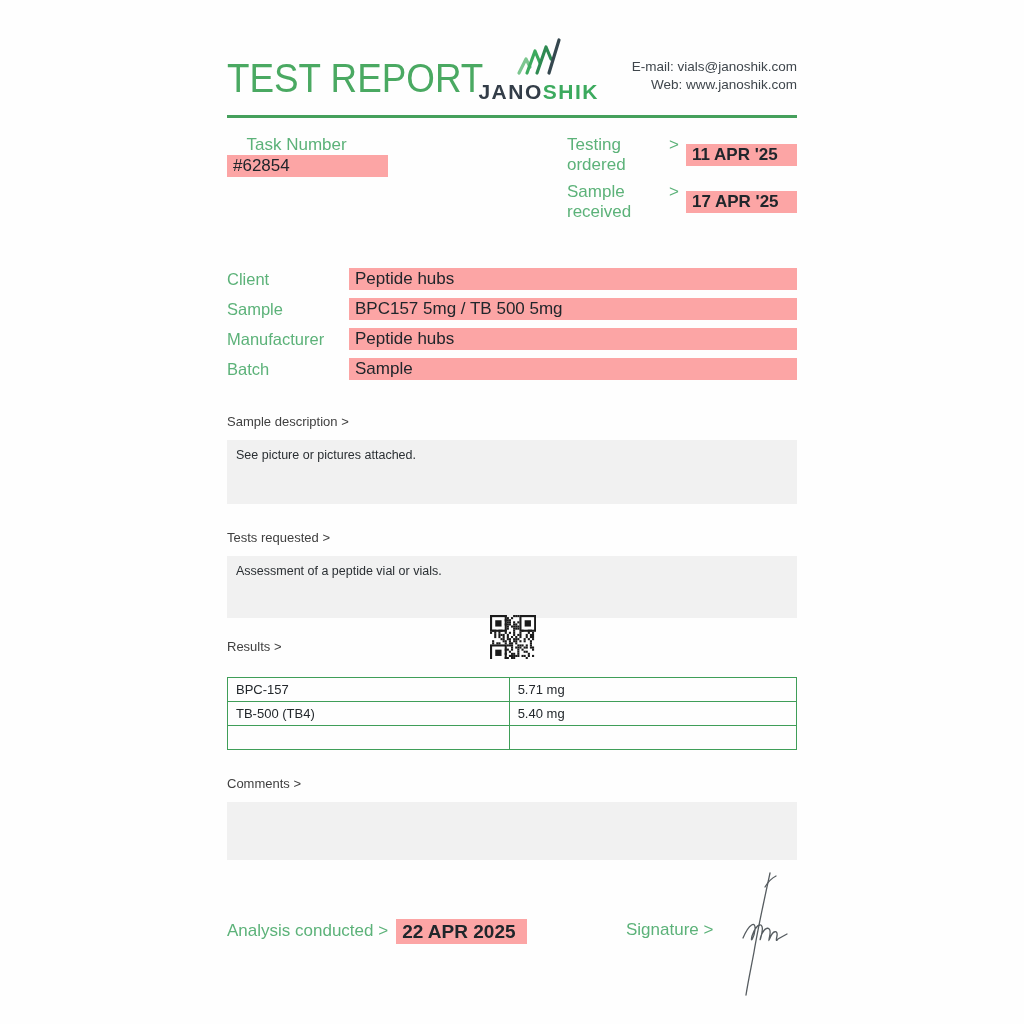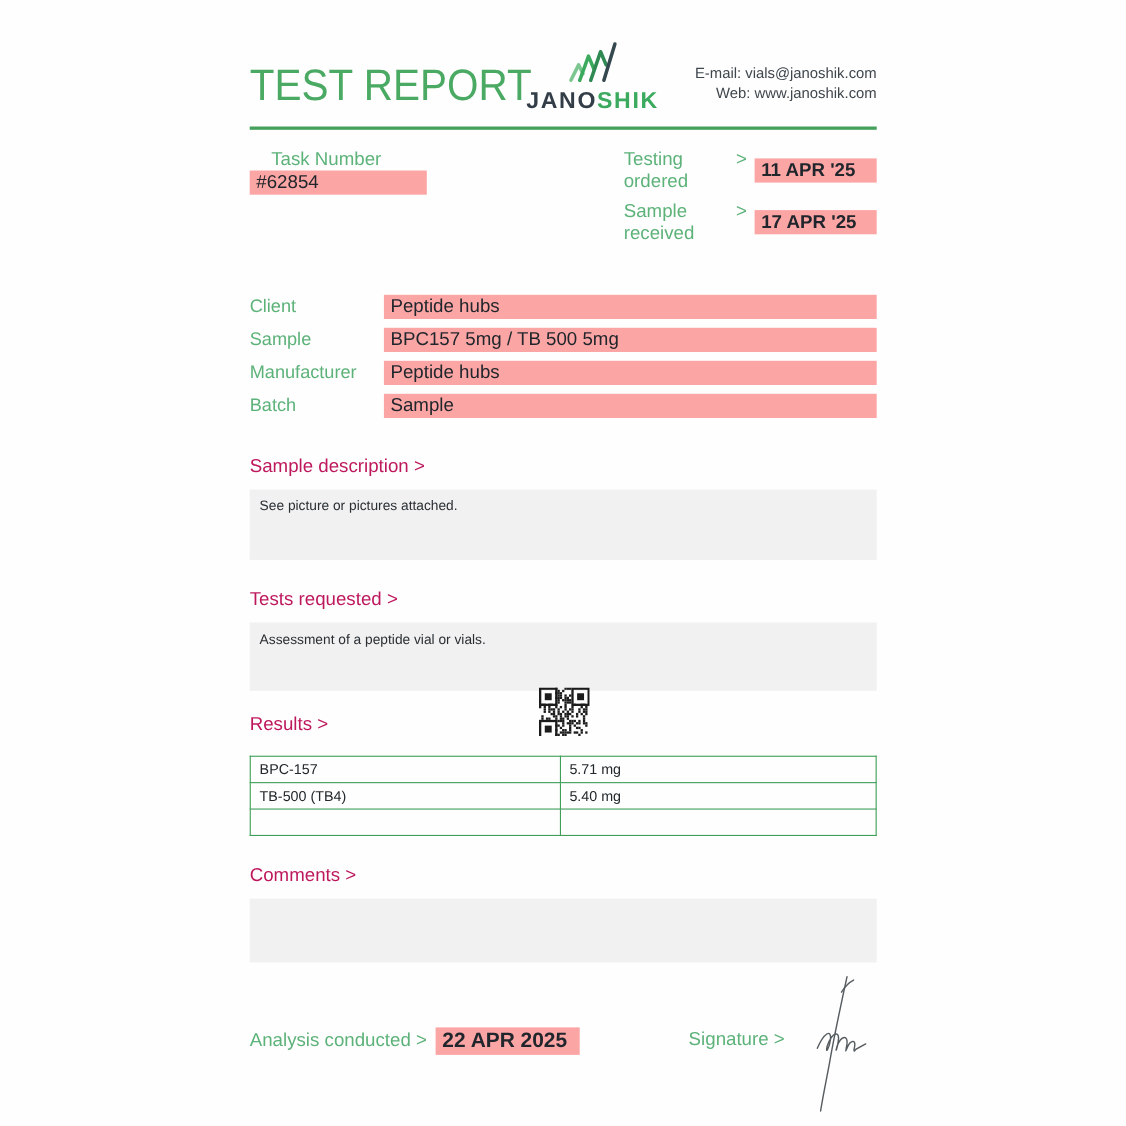--- a/index.html
+++ b/index.html
@@ -41,21 +41,21 @@
   .meta-date-label { display:flex; justify-content:space-between; width:112px; margin-right:7px; }
   .bold-val { font-weight:600; }
 
   
   .details { margin-top:39px; }
   .detail-row { display:flex; align-items:center; margin-bottom:8px; }
   .detail-label { width:122px; font-size:16.5px; }
   .detail-value { flex:1; font-weight:500; }
 
   
-  .section-label { color:#be185d; font-size:17px; margin-top:26px; }
+  .section-label { color:#404040; font-size:13px; margin-top:26px; }
   .section-box {
     background:#f1f1f1; margin-top:11px; padding:8px 9px; font-size:12.5px; color:#2a2f33;
   }
   .box-desc { height:64px; }
   .box-tests { height:62px; }
   .box-comments { height:58px; }
 
   
   .results-head { position:relative; margin-top:20px; height:20px; }
   .results-label { margin-top:0; position:absolute; left:0; top:1px;text-align:right; }

